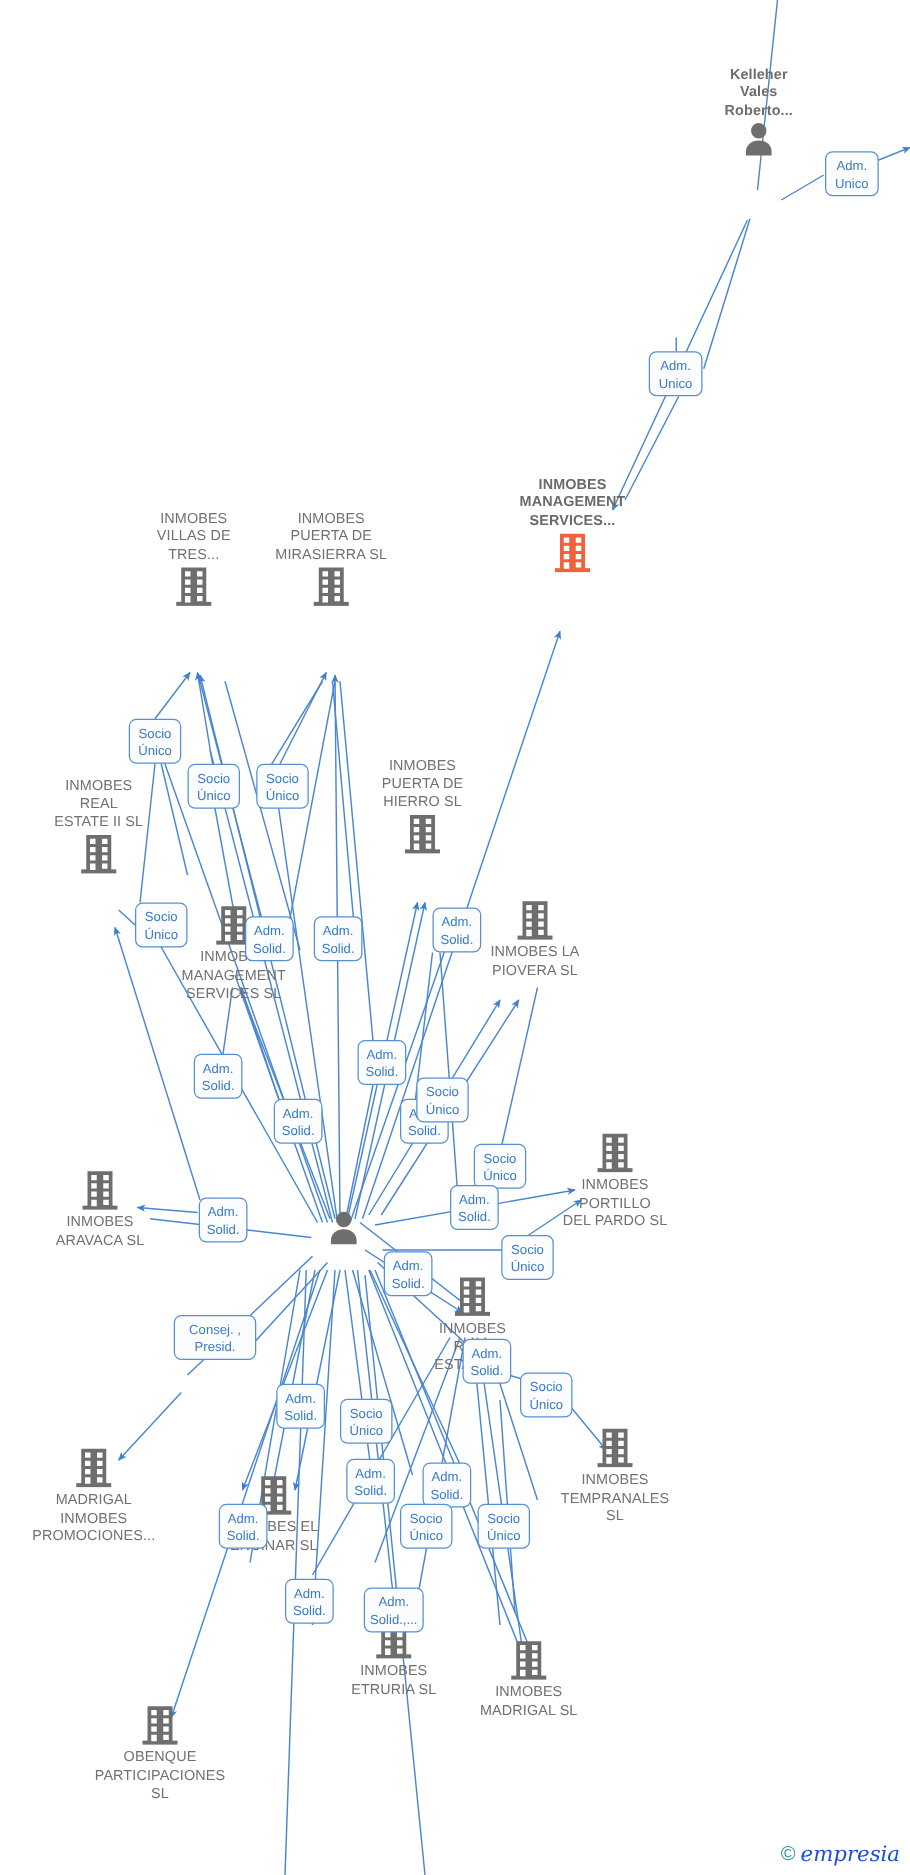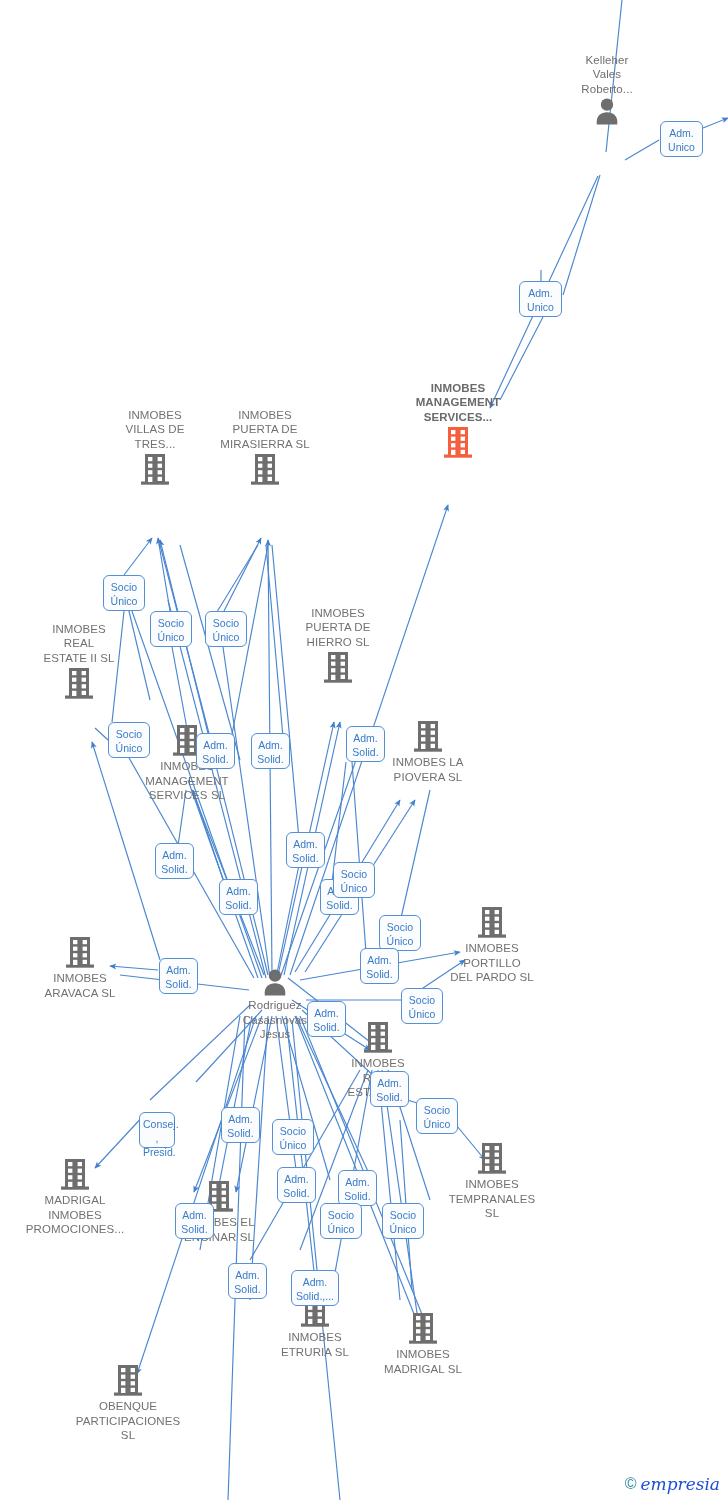--- a/index.html
+++ b/index.html
@@ -166,21 +166,21 @@
         <path d="M 168,625 L 190,745"></path>
         <path d="M 543,317 L 500,400"></path>
         <path d="M 563,295 L 600,175"></path>
         <path d="M 124,611 L 112,722"></path>
         <path d="M 368,1088 L 440,1110"></path>
         <path d="M 400,1120 L 412,1290"></path>
       </g>
   </svg>
 
   <div id="nodes-group">
-      <div class="node person label-above" style="left: 607px; top: 52.5px; pointer-events: auto;">
+      <div class="node person label-above" style="left: 607px; top: 52.5px; pointer-events: auto; font-weight: bold;">
         <div class="node-label">Kelleher
 Vales
 Roberto...</div>
         <span class="node-icon"><svg width="28" height="28" viewBox="0 0 30 30" xmlns="http://www.w3.org/2000/svg">
             <g fill="#6e6e6e">
               <circle cx="15" cy="8.2" r="6.6"></circle>
               <path d="M15 16.4c-6.6 0-11 4.2-11 9.6v3.4h22v-3.4c0-5.4-4.4-9.6-11-9.6z"></path>
             </g>
           </svg></span>
       </div>
@@ -371,23 +371,20 @@
 PORTILLO
 DEL PARDO  SL</div>
       </div>
       <div class="node person label-below" style="left: 275px; top: 967px; pointer-events: auto;">
         <span class="node-icon"><svg width="28" height="28" viewBox="0 0 30 30" xmlns="http://www.w3.org/2000/svg">
             <g fill="#6e6e6e">
               <circle cx="15" cy="8.2" r="6.6"></circle>
               <path d="M15 16.4c-6.6 0-11 4.2-11 9.6v3.4h22v-3.4c0-5.4-4.4-9.6-11-9.6z"></path>
             </g>
           </svg></span>
-        <div class="node-label">Rodriguez
-Casasnovas
-Jesus</div>
       </div>
       <div class="node company label-below" style="left: 378px; top: 1019px; pointer-events: auto;">
         <span class="node-icon"><svg width="30" height="34" viewBox="0 0 30 34" xmlns="http://www.w3.org/2000/svg">
             <g fill="#6e6e6e">
               <rect x="5" y="2" width="20" height="28"></rect>
               <rect x="1" y="29.5" width="28" height="3.2"></rect>
             </g>
             <g fill="#ffffff">
               <rect x="8" y="5" width="4.4" height="4.2"></rect>
               <rect x="17.6" y="5" width="4.4" height="4.2"></rect>
@@ -560,21 +557,21 @@
       <div class="rel" style="left: 379px; top: 915px; width: 42px; height: 36px;">Socio
 Único</div>
       <div class="rel" style="left: 159px; top: 958px; width: 39px; height: 36px;">Adm.
 Solid.</div>
       <div class="rel" style="left: 360px; top: 948px; width: 39px; height: 36px;">Adm.
 Solid.</div>
       <div class="rel" style="left: 401px; top: 988px; width: 42px; height: 36px;">Socio
 Único</div>
       <div class="rel" style="left: 307px; top: 1001px; width: 39px; height: 36px;">Adm.
 Solid.</div>
-      <div class="rel" style="left: 139px; top: 1112px; width: 36px; height: 36px; text-align: center;">Consej. ,
+      <div class="rel" style="left: 139px; top: 1052px; width: 66px; height: 36px; text-align: center;">Consej. ,
 Presid.</div>
       <div class="rel" style="left: 370px; top: 1071px; width: 39px; height: 36px;">Adm.
 Solid.</div>
       <div class="rel" style="left: 416px; top: 1098px; width: 42px; height: 36px;">Socio
 Único</div>
       <div class="rel" style="left: 221px; top: 1107px; width: 39px; height: 36px;">Adm.
 Solid.</div>
       <div class="rel" style="left: 272px; top: 1119px; width: 42px; height: 36px;">Socio
 Único</div>
       <div class="rel" style="left: 277px; top: 1167px; width: 39px; height: 36px;">Adm.

